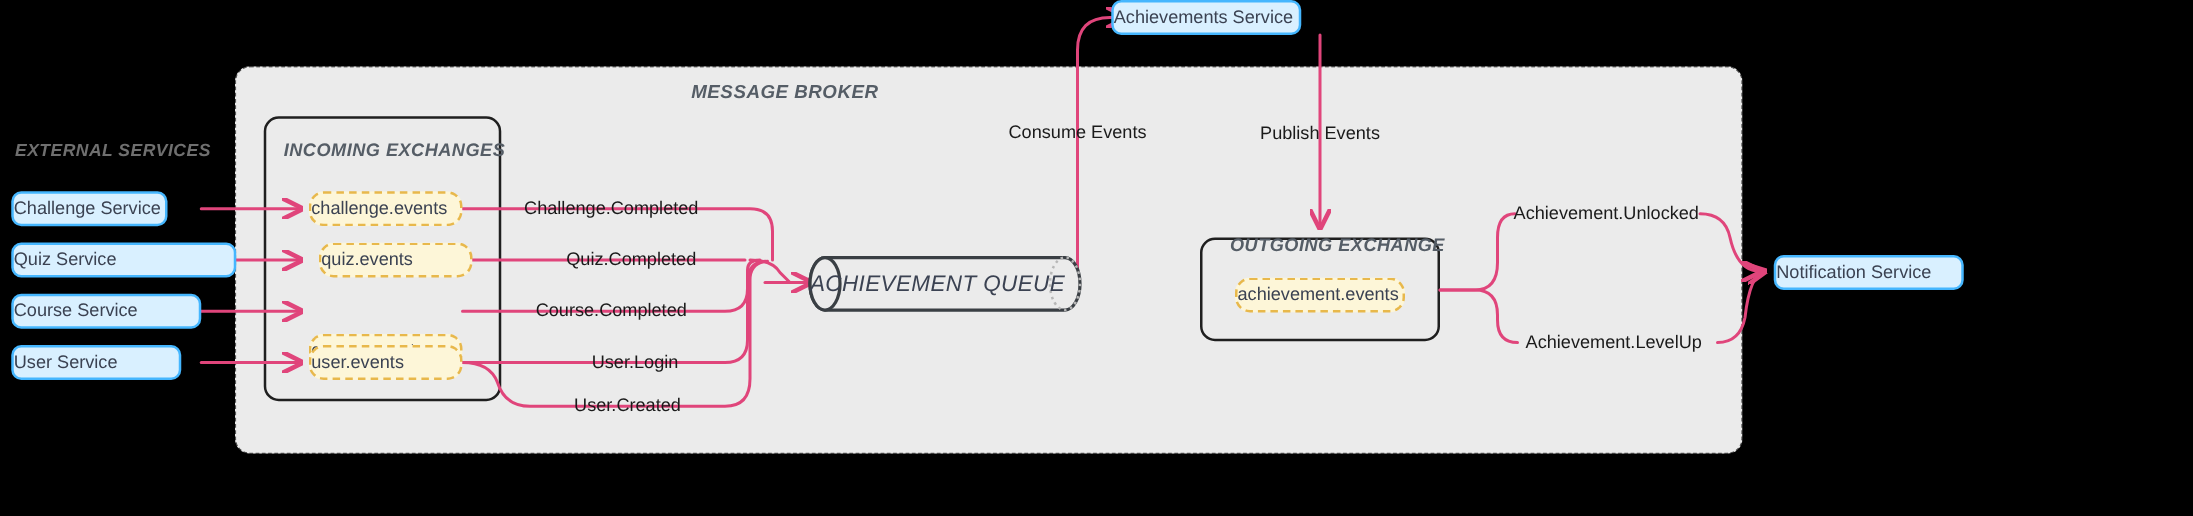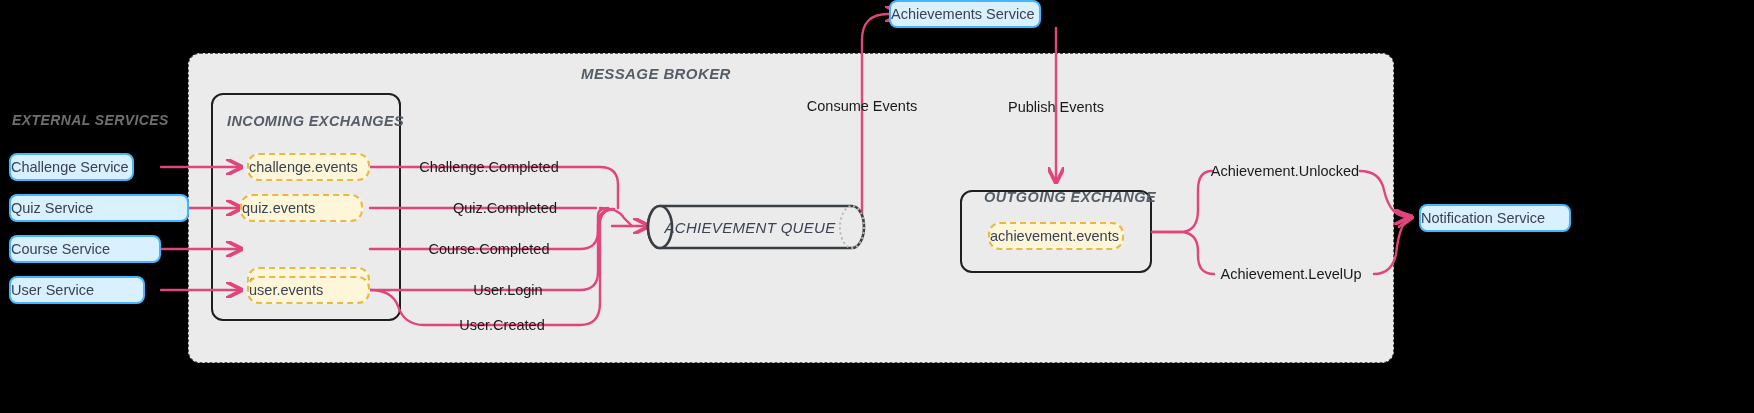--- a/index.html
+++ b/index.html
@@ -86,21 +86,21 @@
     position: absolute;
     color: #1a1a1a;
     font-size: 14.5px;
     white-space: nowrap;
     transform: translate(-50%, -50%);
   }
   .queuelabel {
     position: absolute;
     font-style: italic;
     color: #3b4252;
-    font-size: 15px;
+    font-size: 18px;
     letter-spacing: 0.3px;
     white-space: nowrap;
     transform: translate(-50%, -50%);
   }
 </style>
 </head>
 <body>
 
 <div id="canvas">
 
@@ -144,21 +144,21 @@
 
     <g>
       <path d="M 660 206 L 852 206 A 12 21 0 0 1 852 248 L 660 248 A 12 21 0 0 1 660 206 Z" fill="#ebebeb" stroke="#3a3f44" stroke-width="2.6"></path>
       <ellipse cx="660" cy="227" rx="12" ry="21" fill="#ebebeb" stroke="#3a3f44" stroke-width="2.6"></ellipse>
       <ellipse cx="852" cy="227" rx="12" ry="21" fill="none" stroke="#b7b7b7" stroke-width="2" stroke-dasharray="2 3"></ellipse>
     </g>
   </svg>
 
   <div class="extlabel" style="left:12px; top:112px;">EXTERNAL SERVICES</div>
 
-  <div class="grouplabel" style="left:553px; top:65px; font-size:15px;margin-left:28px;">MESSAGE BROKER</div>
+  <div class="grouplabel" style="left:553px; top:65px; font-size:15px;">MESSAGE BROKER</div>
 
   <div class="grouplabel" style="left:227px; top:113px; font-size:14.5px;">INCOMING EXCHANGES</div>
 
   <div class="grouplabel" style="left:984px; top:189px; font-size:14.5px;">OUTGOING EXCHANGE</div>
 
   <div class="node svc" style="left:9px; top:153px; width:125px;">
     <span>Challenge Service</span>
   </div>
   <div class="node svc" style="left:9px; top:194px; width:180px;">
     <span>Quiz Service</span>
@@ -166,21 +166,21 @@
   <div class="node svc" style="left:9px; top:235px; width:152px;">
     <span>Course Service</span>
   </div>
   <div class="node svc" style="left:9px; top:276px; width:136px;">
     <span>User Service</span>
   </div>
 
   <div class="node chip" style="left:247px; top:153px; width:123px;">
     <span>challenge.events</span>
   </div>
-  <div class="node chip" style="left:240px; top:194px; width:123px;">
+  <div class="node chip" style="left:255px; top:194px; width:123px;">
     <span>quiz.events</span>
   </div>
   <div class="node chip" style="left:247px; top:235px; width:123px;margin-top:32px;">
     <span>course.events</span>
   </div>
   <div class="node chip" style="left:247px; top:276px; width:123px;">
     <span>user.events</span>
   </div>
 
   <div class="node chip" style="left:988px; top:222px; width:136px;">

